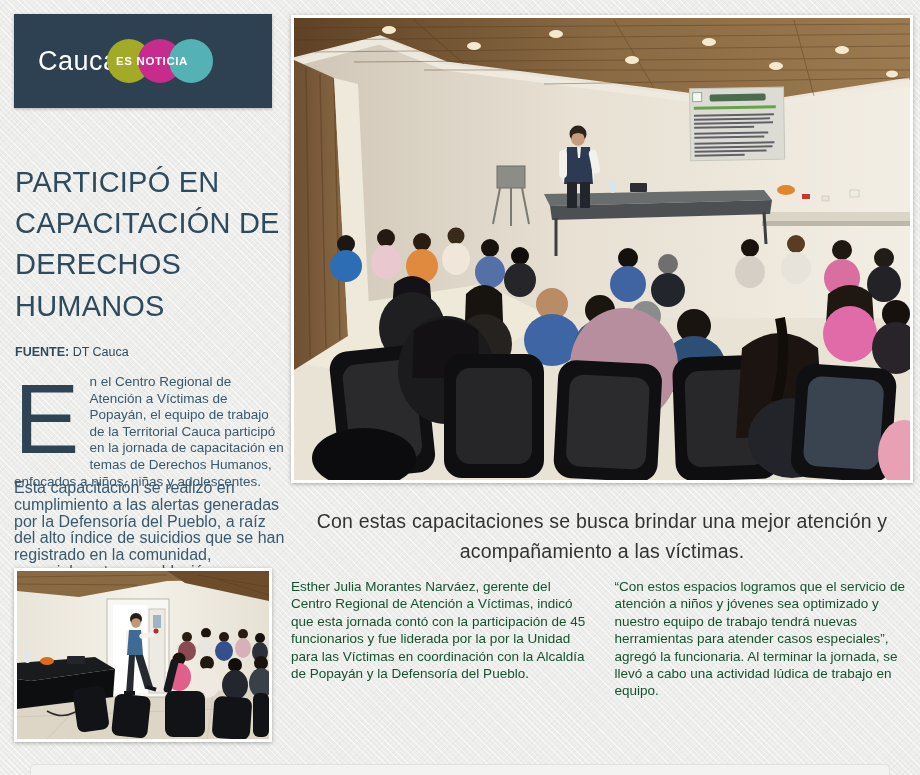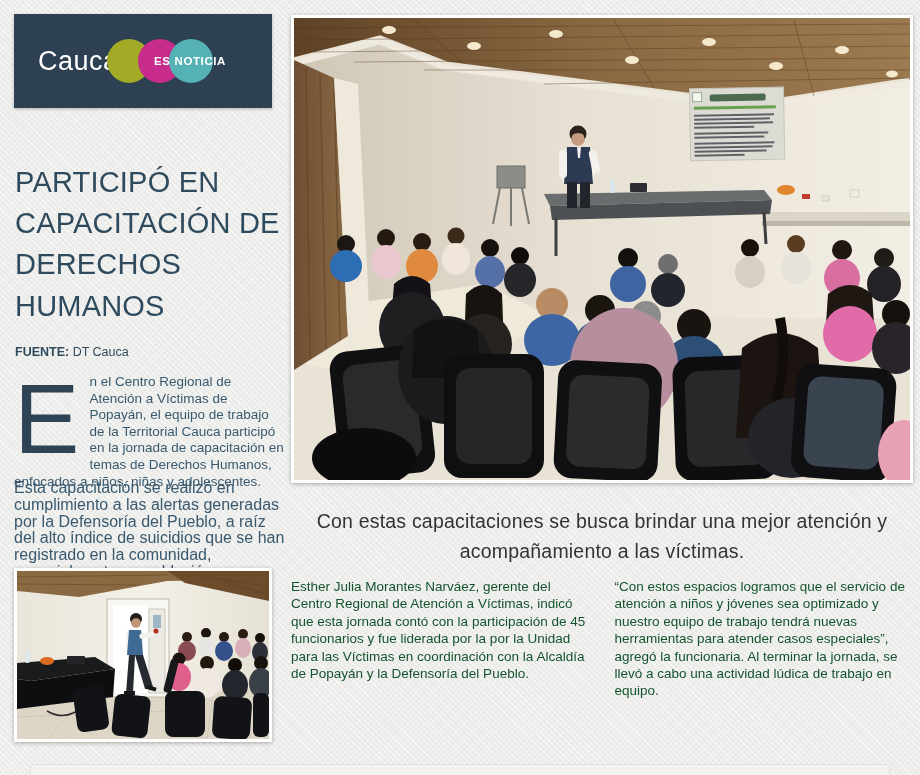--- a/index.html
+++ b/index.html
@@ -21,21 +21,21 @@
   .brand-region{
     position:absolute;left:24px;top:32px;color:#ffffff;
     font-size:27px;letter-spacing:.5px;font-weight:400;
   }
   .logo{position:absolute;left:88px;top:0;width:170px;height:94px;}
   .logo .c{position:absolute;border-radius:50%;width:44px;height:44px;top:25px;}
   .c-green{left:5px;background:#a2aa26;}
   .c-magenta{left:36px;background:#c72b8b;}
   .c-teal{left:67px;background:#54b2b4;}
   .logo-text{
-    position:absolute;left:14px;top:41px;width:110px;text-align:right;
+    position:absolute;left:14px;top:41px;width:110px;text-align:left;
     color:#fff;font-size:11.5px;font-weight:bold;letter-spacing:.6px;white-space:nowrap;
   }
   .logo-text .sp{display:inline-block;width:4px;}
 
   
   .kicker{
     position:absolute;left:15px;top:113px;width:262px;
     color:#2e4a5d;font-size:15.5px;line-height:1.42;letter-spacing:.2px;
   }
   .title{

